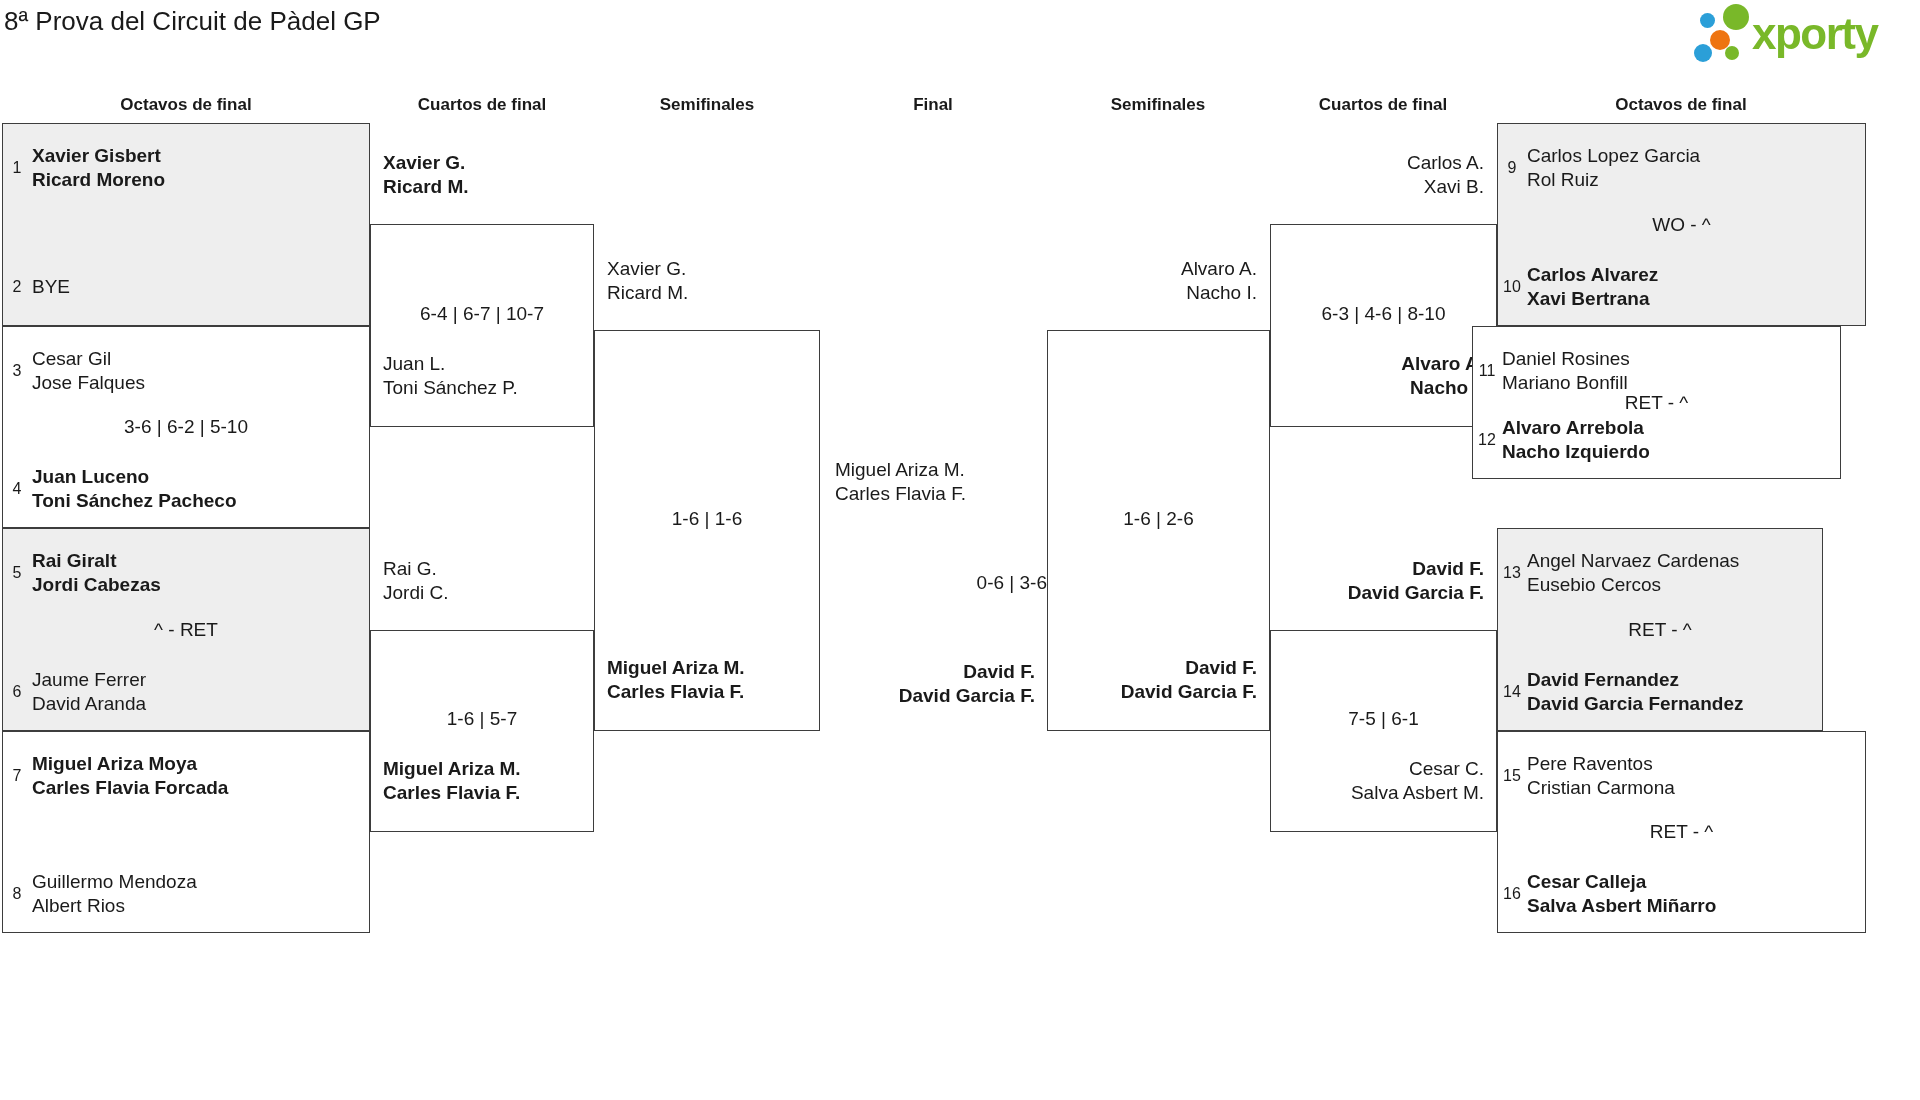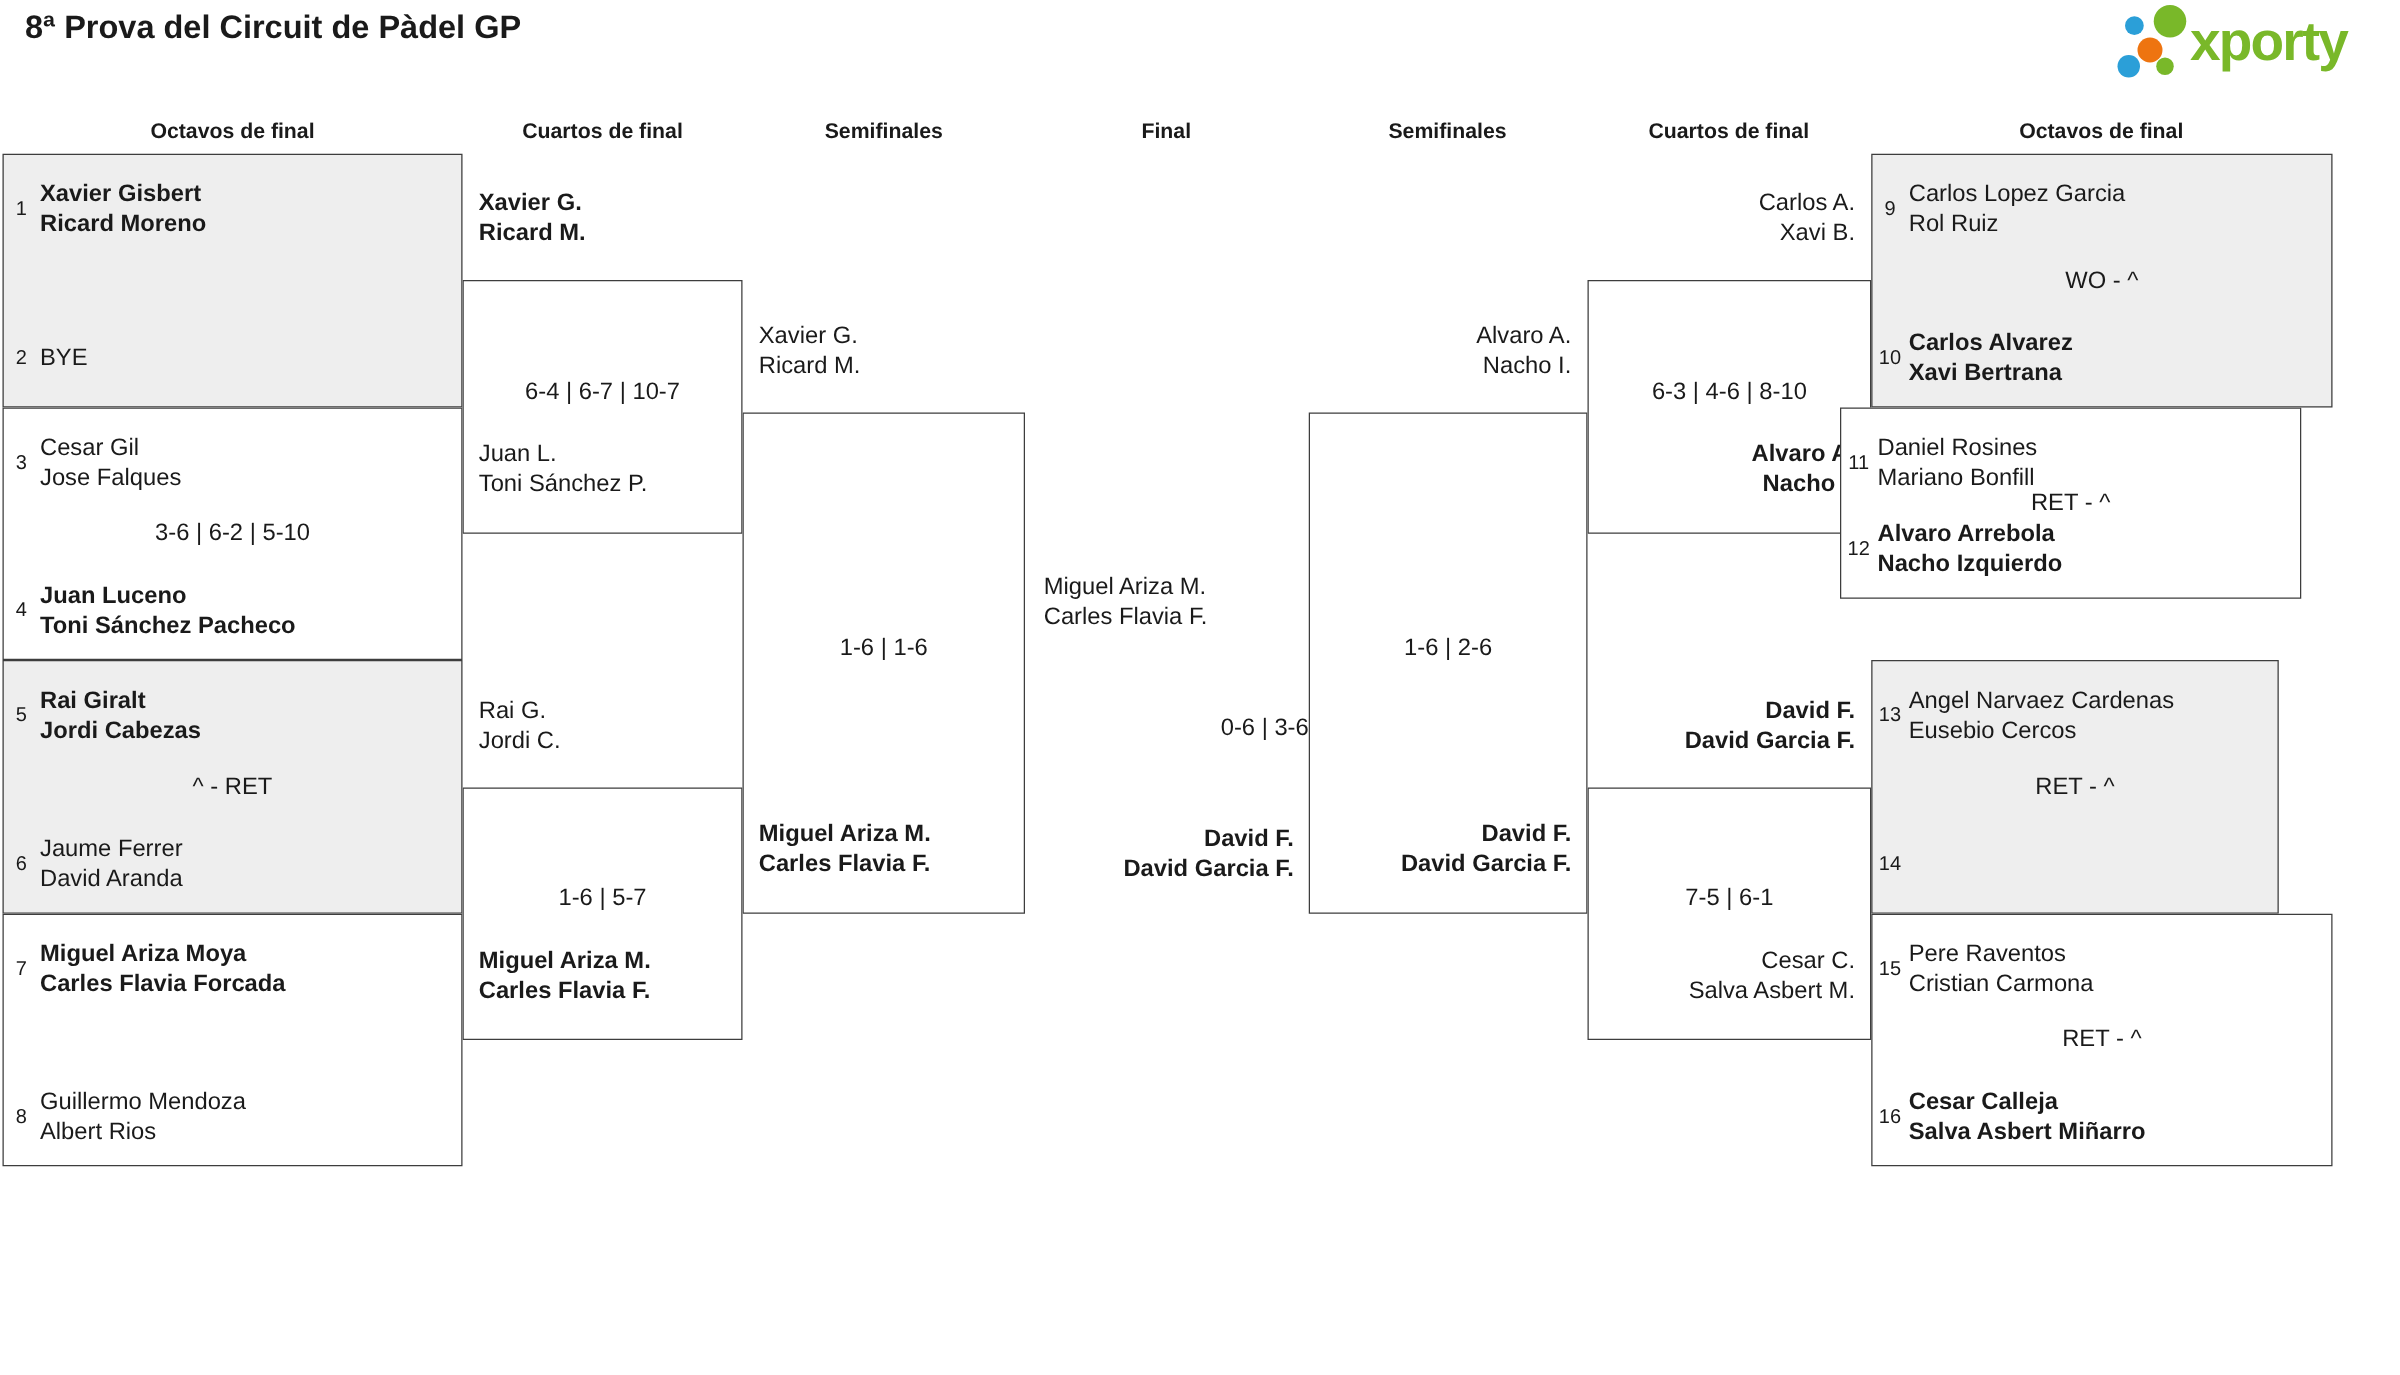--- a/index.html
+++ b/index.html
@@ -1,20 +1,20 @@
 <!DOCTYPE html>
 <html><head>
 <meta charset="utf-8">
 <style>
   html,body { margin:0; padding:0; background:#ffffff; }
   .stage {
     position:relative; width:1920px; height:1100px; background:#ffffff;
     font-family:"Liberation Sans", sans-serif; color:#1a1a1a; overflow:hidden;
   }
-  .title-line { position:absolute; left:20px; font-size:26px; font-weight:700; line-height:28px; white-space:nowrap; }
+  .title-line { position:absolute; left:4px; font-size:26px; font-weight:400; line-height:28px; white-space:nowrap; }
   .colhead { position:absolute; top:95px; width:240px; text-align:center; font-size:17px; font-weight:600; white-space:nowrap; }
   .box { position:absolute; border:1px solid #3d3d3d; background:#ffffff; box-sizing:border-box; }
   .box.grey { background:#eeeeee; }
   .nm { font-size:19px; line-height:24px; white-space:nowrap; }
   .b { font-weight:700; }
   .seed { position:absolute; left:1px; width:26px; text-align:center; font-size:16px; color:#1a1a1a; line-height:48px; }
   .seed.s1 { top:20px; }
   .seed.s2 { bottom:14px; }
   .tm { position:absolute; left:29px; }
   .tm.t1 { top:20px; }
@@ -225,20 +225,24 @@
   </div>
 
   <div class="box grey" style="left:1497px; top:528px; width:326px; height:203px">
     <div class="seed s1">13</div>
     <div class="tm t1 nm">
       <div>Angel Narvaez Cardenas</div>
       <div>Eusebio Cercos</div>
     </div>
     <div class="score mid nm">RET - ^</div>
     <div class="seed s2">14</div>
+    <div class="tm t2 nm b">
+      <div>David Fernandez</div>
+      <div>David Garcia Fernandez</div>
+    </div>
   </div>
 
   <div class="box" style="left:1497px; top:731px; width:369px; height:202px">
     <div class="seed s1">15</div>
     <div class="tm t1 nm">
       <div>Pere Raventos</div>
       <div>Cristian Carmona</div>
     </div>
     <div class="score mid nm">RET - ^</div>
     <div class="seed s2">16</div>

